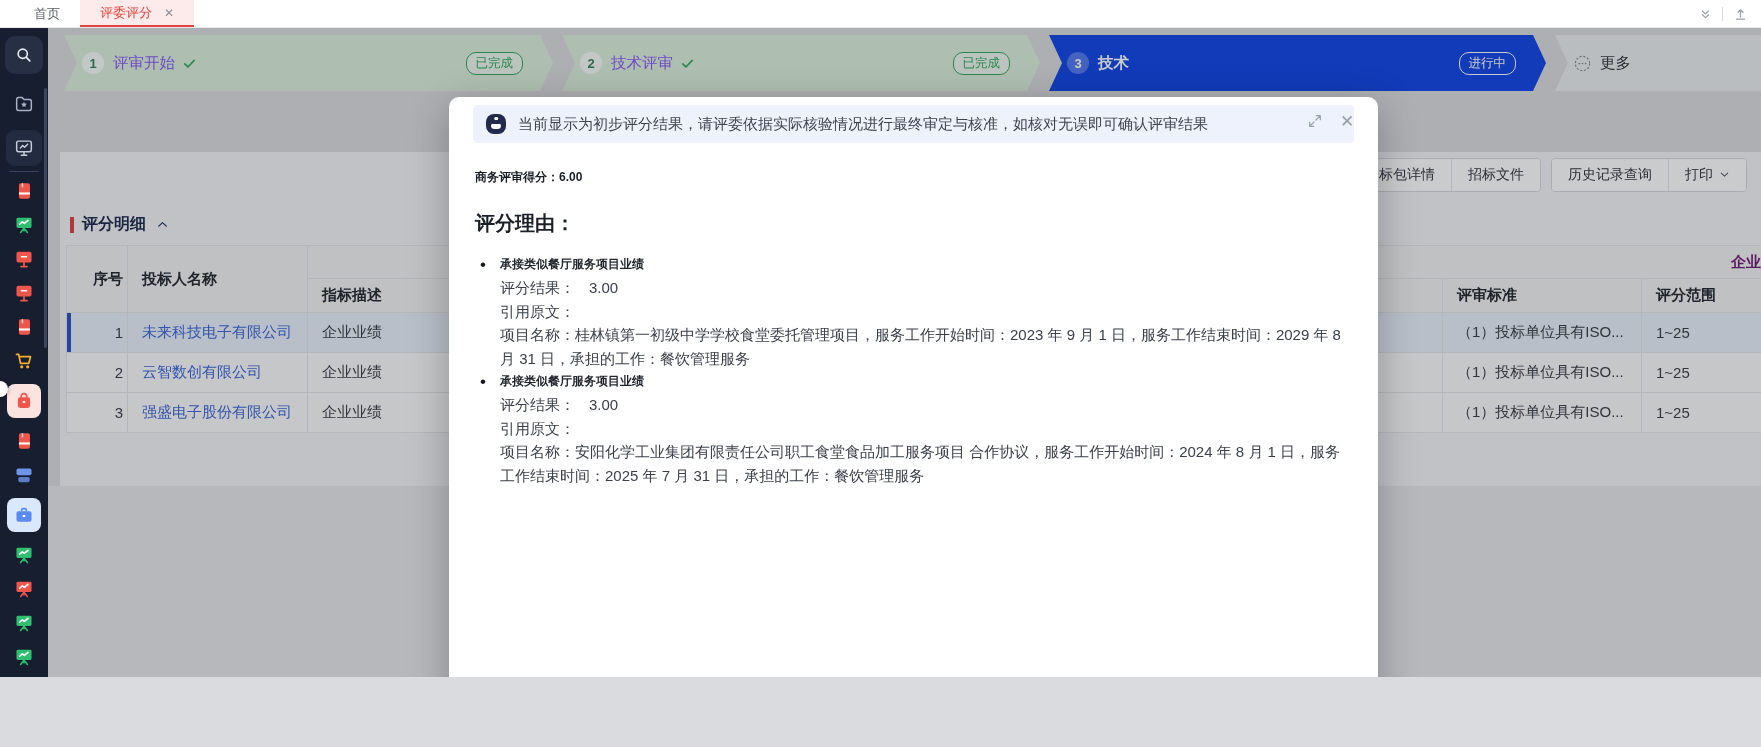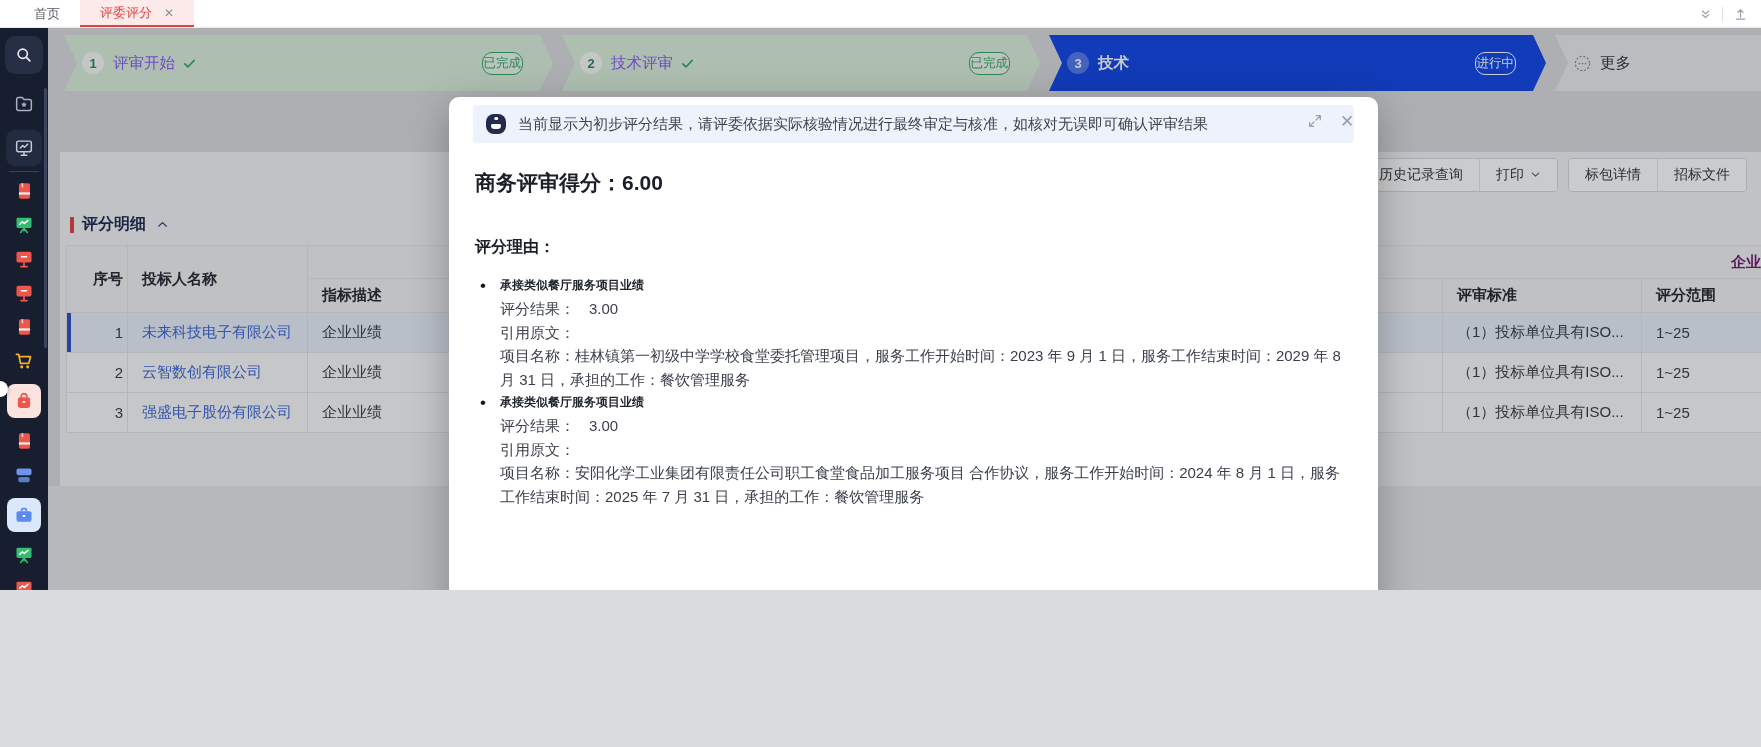--- a/index.html
+++ b/index.html
@@ -2,21 +2,21 @@
 <html style="--red: #df4540; --green: #3cc471; --blue: #1247e6; --link: #3e68d8; --selrow: #e9f0fb; --sb-bg: #171e30; --notice-bg: #edf2fd; --notice-ic: #232b4d;"><head>
 <meta charset="utf-8">
 <style>
   :root{
     --red:#df4540; --green:#3cc471; --green-dark:#35845a;
     --blue:#1247e6; --link:#3e68d8; --selrow:#e9f0fb;
     --sb-bg:#171e30; --notice-bg:#edf2fd; --notice-ic:#232b4d;
   }
   *{box-sizing:border-box; margin:0; padding:0; font-family:"Liberation Sans","DejaVu Sans",sans-serif;}
   html,body{width:1761px;height:747px;overflow:hidden;background:#dadbde;}
-  #app{position:relative;width:1761px;height:590px;overflow:hidden;}
+  #app{position:relative;width:1761px;height:677px;overflow:hidden;}
 
   
   #tabbar{position:absolute;left:0;top:0;width:100%;height:28px;background:#fff;border-bottom:1px solid #e9e9eb;display:flex;align-items:stretch;z-index:30;}
   .tab{display:flex;align-items:center;padding:0 20px;font-size:13px;color:#5a5e66;cursor:pointer;}
   .tab.first{margin-left:14px;}
   .tab.active{background:#fcebea;color:#df4540;border-bottom:2px solid var(--red);padding-bottom:0;}
   .tab .tclose{margin-left:12px;color:#8a8f99;font-size:12px;line-height:1;}
   #tabbar-right{position:absolute;right:8px;top:0;height:28px;display:flex;align-items:center;gap:4px;}
   #tabbar-right .tb-ic{width:26px;height:22px;display:flex;align-items:center;justify-content:center;color:#9aa0ab;}
   #tabbar-right .tb-div{width:1px;height:14px;background:#dcdee2;}
@@ -49,21 +49,21 @@
   .seg-active{background:var(--blue);}
   .seg-more{background:#ebedf0;}
   .seg .num{width:22px;height:22px;border-radius:50%;display:flex;align-items:center;justify-content:center;font-size:13px;font-weight:bold;margin-right:9px;flex:none;}
   .seg-done .num{background:rgba(255,255,255,.78);color:var(--green-dark);}
   .seg-active .num{background:rgba(255,255,255,.28);color:#fff;}
   .seg .lbl{font-size:15.5px;color:#8b5cf6;}
   .seg-active .lbl{color:#fff;font-weight:bold;}
   .seg-more .lbl{color:#30343c;font-size:15.5px;font-family:Liberation Serif, serif;}
   .seg .chk{margin-left:7px;display:flex;}
   .seg .sp{flex:1;}
-  .badge{font-size:12.5px;padding:2px 1px;border-radius:10px;white-space:nowrap;}
+  .badge{font-size:12.5px;padding:2px 9px;border-radius:10px;white-space:nowrap;}
   .badge-done{color:#2faa5e;border:1px solid #2faa5e;background:rgba(255,255,255,.45);}
   .badge-active{color:#fff;border:1px solid #fff;}
   .dots-circle{margin-right:8px;display:flex;}
 
   
   #card{position:absolute;left:12px;top:124px;right:0;height:334px;background:#f3f4f7;}
   #toolbar{position:absolute;top:6px;right:14px;display:flex;gap:10px;}
   .btn-group{display:flex;border:1px solid #d5d9df;border-radius:4px;overflow:hidden;background:#fff;}
   .btn{height:32px;display:flex;align-items:center;gap:6px;padding:0 16px;font-size:14px;color:#33373f;background:#fff;border:none;border-left:1px solid #e3e6ea;cursor:pointer;white-space:nowrap;}
   .btn:first-child{border-left:none;}
@@ -95,22 +95,22 @@
   #modal-header{padding:18px 24px 10px;}
   #modal-title{font-size:17px;font-weight:bold;color:#1b2026;}
   .m-ic{position:absolute;top:15px;width:18px;height:18px;display:flex;align-items:center;justify-content:center;color:#98a0ad;cursor:pointer;}
   #ic-expand{right:54px;}
   #ic-close{right:22px;font-size:17px;}
   #notice{margin:8px 24px 0;background:var(--notice-bg);border-radius:4px;padding:9px 13px;display:flex;align-items:center;gap:12px;}
   #notice-text{font-size:15px;color:#40434d;}
   .notice-ic{width:20px;height:20px;border-radius:8px;background:var(--notice-ic);position:relative;flex:none;}
   .notice-ic::before{content:'';position:absolute;top:2.5px;left:50%;transform:translateX(-50%);width:3.5px;height:3.5px;border-radius:50%;background:#fff;}
   .notice-ic::after{content:'';position:absolute;left:5px;top:9.5px;width:10px;height:5.5px;border-radius:2px 2px 5px 5px;background:#fff;}
-  #score-line{margin:26px 26px 12px;font-size:21px;font-weight:bold;color:#1a1f28;}
-  #reason-label{margin:40px 26px 0;font-size:16px;font-weight:bold;color:#1a1f28;}
+  #score-line{margin:26px 26px 12px;font-size:12px;font-weight:bold;color:#1a1f28;}
+  #reason-label{margin:24px 26px 0;font-size:20px;font-weight:bold;color:#1a1f28;}
   #reason-list{margin:16px 24px 0 26px;list-style:none;}
   #reason-list li{position:relative;padding-left:25px;max-width:870px;}
   #reason-list li::before{content:'•';position:absolute;left:5px;top:0;font-size:17px;line-height:23px;color:#15191f;}
   .ri-title{font-size:12px;font-weight:bold;color:#1f242c;line-height:23px;}
   .ri-line,.ri-detail{font-size:15px;color:#3a3f49;line-height:23.5px;}
   .ri-line .v{margin-left:14px;}
   #grip{position:absolute;right:2px;bottom:2px;width:15px;height:15px;clip-path:polygon(100% 0,100% 100%,0 100%);background:repeating-linear-gradient(135deg,#c9ccd4 0 1.5px,transparent 1.5px 5.5px);}
 </style>
 </head>
 <body>
@@ -322,35 +322,35 @@
             </svg>
           </span>
           <span class="lbl">更多</span>
         </div>
       </div>
 
     <div id="card">
       <div id="toolbar">
           <div class="btn-group">
             <button class="btn">
+              <span>标包详情</span>
+            </button>
+            <button class="btn">
+              <span>招标文件</span>
+            </button>
+          </div>
+          <div class="btn-group">
+            <button class="btn">
               <span>历史记录查询</span>
             </button>
             <button class="btn">
               <span>打印</span>
               <span><svg width="11" height="11" viewBox="0 0 24 24">
                   <path d="M5 9l7 6.5L19 9" fill="none" stroke="#555b64" stroke-width="2.2" stroke-linecap="round" stroke-linejoin="round"></path>
                 </svg></span>
-            </button>
-          </div>
-          <div class="btn-group">
-            <button class="btn">
-              <span>标包详情</span>
-            </button>
-            <button class="btn">
-              <span>招标文件</span>
             </button>
           </div>
         </div>
 
       <div id="section-head">
         <span id="section-bar"></span>
         <span id="section-title">评分明细</span>
         <span id="section-caret">
           <svg width="13" height="13" viewBox="0 0 24 24">
               <path d="M5 15l7-6.5L19 15" fill="none" stroke="currentColor" stroke-width="2.4" stroke-linecap="round" stroke-linejoin="round"></path>

